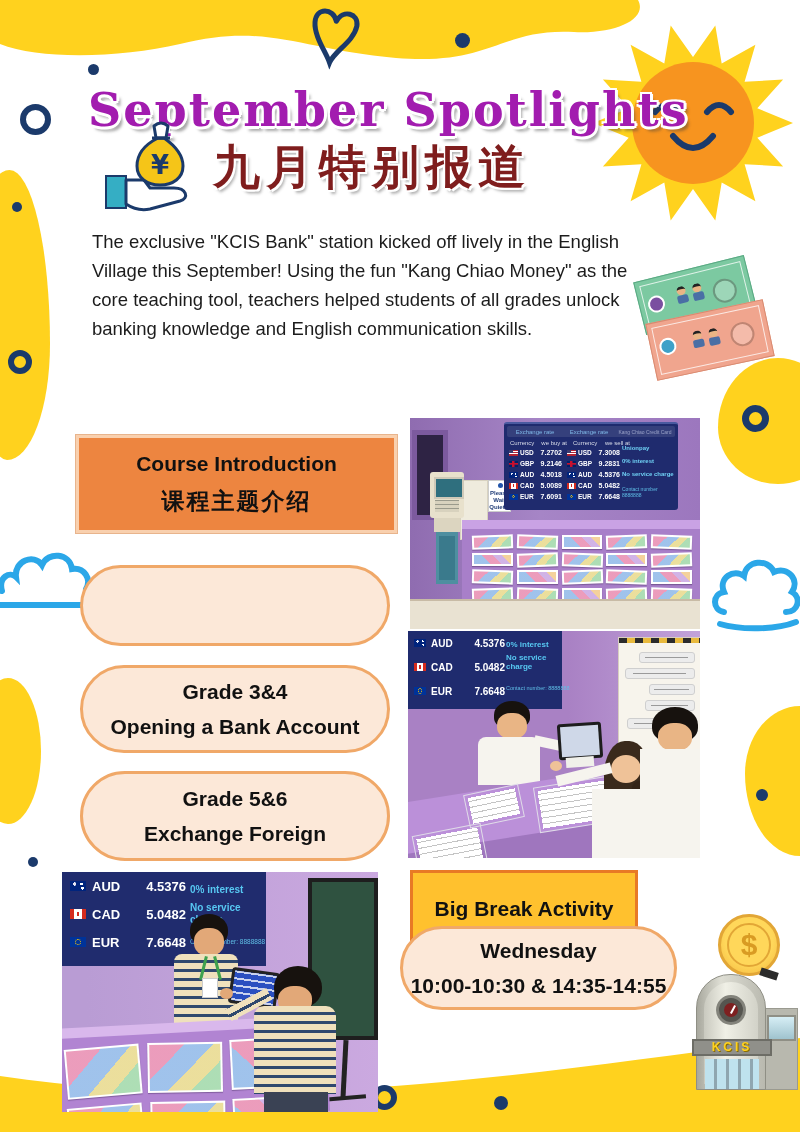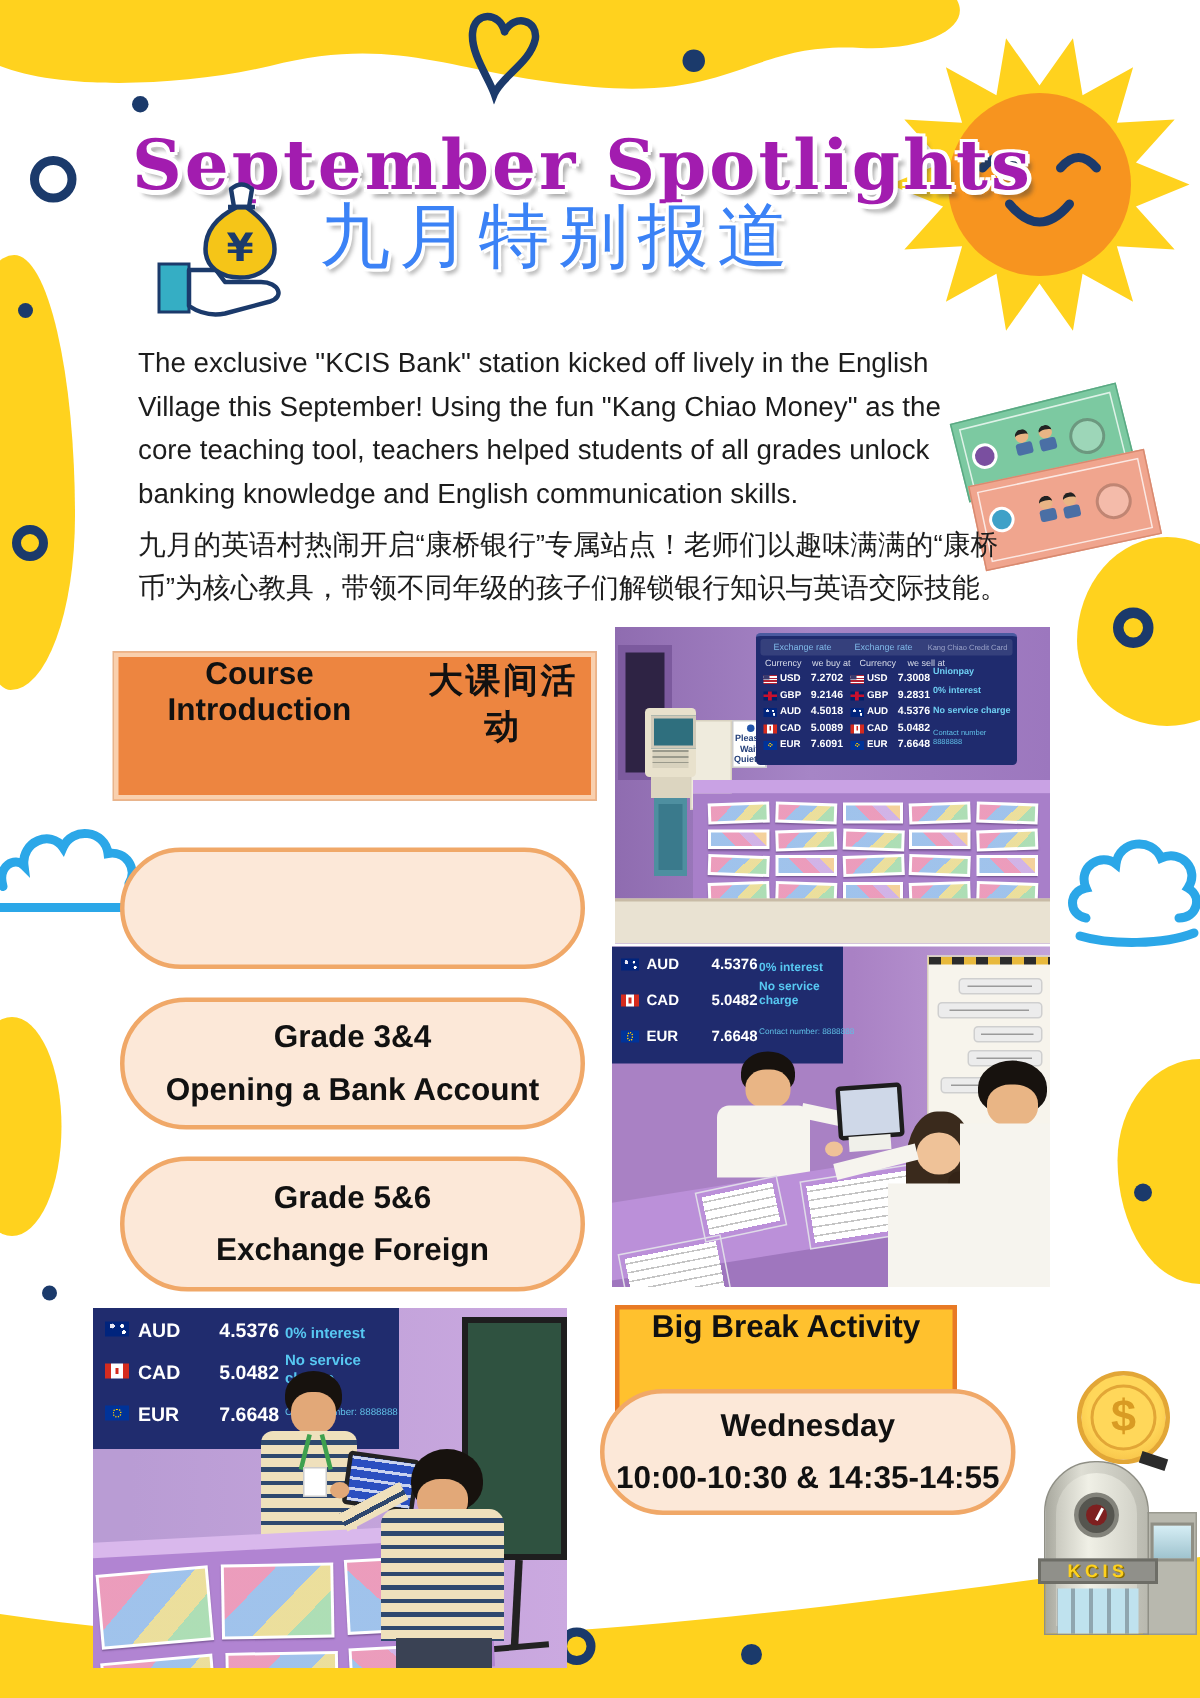--- a/index.html
+++ b/index.html
@@ -8,29 +8,29 @@
   .abs{position:absolute;}
   .dot{position:absolute;background:#1B3A6B;border-radius:50%;}
   .ring{position:absolute;border:6px solid #1B3A6B;border-radius:50%;box-sizing:border-box;}
   .blob{position:absolute;background:#FFD21E;}
 
   
   .title{position:absolute;left:88px;top:52px;width:560px;font-family:"DejaVu Serif","Liberation Serif",serif;
     font-weight:bold;font-size:46px;letter-spacing:2px;color:#a21caf;white-space:nowrap;
     text-shadow:-2px -2px 0 #fff,2px -2px 0 #fff,-2px 2px 0 #fff,2px 2px 0 #fff,0 3px 0 #fff,3px 0 0 #fff,
       4px 5px 3px rgba(60,60,60,.45);text-align:center;}
-  .subtitle{position:absolute;left:213px;top:126px;font-weight:normal;font-size:47px;letter-spacing:6px;color:#3b82f6;
+  .subtitle{position:absolute;left:213px;top:136px;font-weight:bold;font-size:47px;letter-spacing:6px;color:#7f1d1d;
     text-shadow:-2px -2px 0 #fff,2px -2px 0 #fff,-2px 2px 0 #fff,2px 2px 0 #fff,3px 4px 3px rgba(60,60,60,.4);}
   .intro{position:absolute;left:92px;width:560px;font-size:18.5px;line-height:1.56;color:#1c1c1c;margin:0;}
   .intro-en{top:228px;}
   .intro-zh{top:349px;width:600px;}
 
   
   .heading-box{position:absolute;box-sizing:border-box;text-align:center;
-    display:flex;flex-direction:row;justify-content:center;gap:10px;}
+    display:flex;flex-direction:column;justify-content:center;gap:10px;}
   .box-orange{background:#ED8540;border:3px solid #F9D0AE;box-shadow:0 0 0 1px #e8b48c;}
   .box-gold{background:#FFC12E;border:3px solid #E87A25;}
   .hb-en{font-size:21px;font-weight:bold;color:#111;}
   .hb-zh{font-size:23px;font-weight:bold;color:#111;letter-spacing:2px;}
   .pill{position:absolute;box-sizing:border-box;background:#FCE8D8;border:3px solid #F0A868;border-radius:46px;
     text-align:center;display:flex;flex-direction:column;justify-content:center;gap:11px;}
   .pill-line1,.pill-line2{font-size:21px;font-weight:bold;color:#111;}
 
   
   .photo{position:absolute;overflow:hidden;background:#9C77BE;}
@@ -244,25 +244,24 @@
     <rect x="6" y="60" width="20" height="32" fill="#35AEC4" stroke="#1B3A6B" stroke-width="2"></rect>
     <path d="M26 64 H44 L50 72 H74 C86 72 90 82 80 85 L50 93 C40 95 32 92 26 88 Z" fill="#fff" stroke="#1B3A6B" stroke-width="3" stroke-linejoin="round"></path>
     <path d="M58 22 C44 29 37 39 37 50 C37 62 47 69 60 69 C73 69 83 62 83 50 C83 39 74 29 64 22 Z" fill="#F5C518" stroke="#1B3A6B" stroke-width="3"></path>
     <path d="M54 10 Q61 4 68 10 L66 22 H56 Z" fill="#fff" stroke="#1B3A6B" stroke-width="3" stroke-linejoin="round"></path>
     <path d="M52 22 H70" stroke="#1B3A6B" stroke-width="3"></path>
     <text x="60" y="58" text-anchor="middle" font-family="DejaVu Sans, sans-serif" font-size="26" font-weight="bold" fill="#1B3A6B">¥</text>
   </svg>
   <h2 class="subtitle" style="margin:0">九月特别报道</h2>
 
   <p class="intro intro-en">The exclusive "KCIS Bank" station kicked off lively in the English Village this September! Using the fun "Kang Chiao Money" as the core teaching tool, teachers helped students of all grades unlock banking knowledge and English communication skills.</p>
-  <p class="intro intro-zh">九月的英语村热闹开启“康桥银行”专属站点！老师们以趣味满满的“康桥币”为核心教具，带领不同年级的孩子们解锁银行知识与英语交际技能。</p>
 
   <div class="heading-box box-orange" style="left:76px;top:435px;width:321px;height:98px">
     <div class="hb-en">Course Introduction</div>
-    <div class="hb-zh">大课间活动</div>
+    <div class="hb-zh">课程主题介绍</div>
   </div>
 
   <div class="pill" style="left:80px;top:565px;width:310px;height:81px">
   </div>
   <div class="pill" style="left:80px;top:665px;width:310px;height:88px">
     <div class="pill-line1">Grade 3&amp;4</div>
     <div class="pill-line2">Opening a Bank Account</div>
   </div>
   <div class="pill" style="left:80px;top:771px;width:310px;height:90px">
     <div class="pill-line1">Grade 5&amp;6</div>

